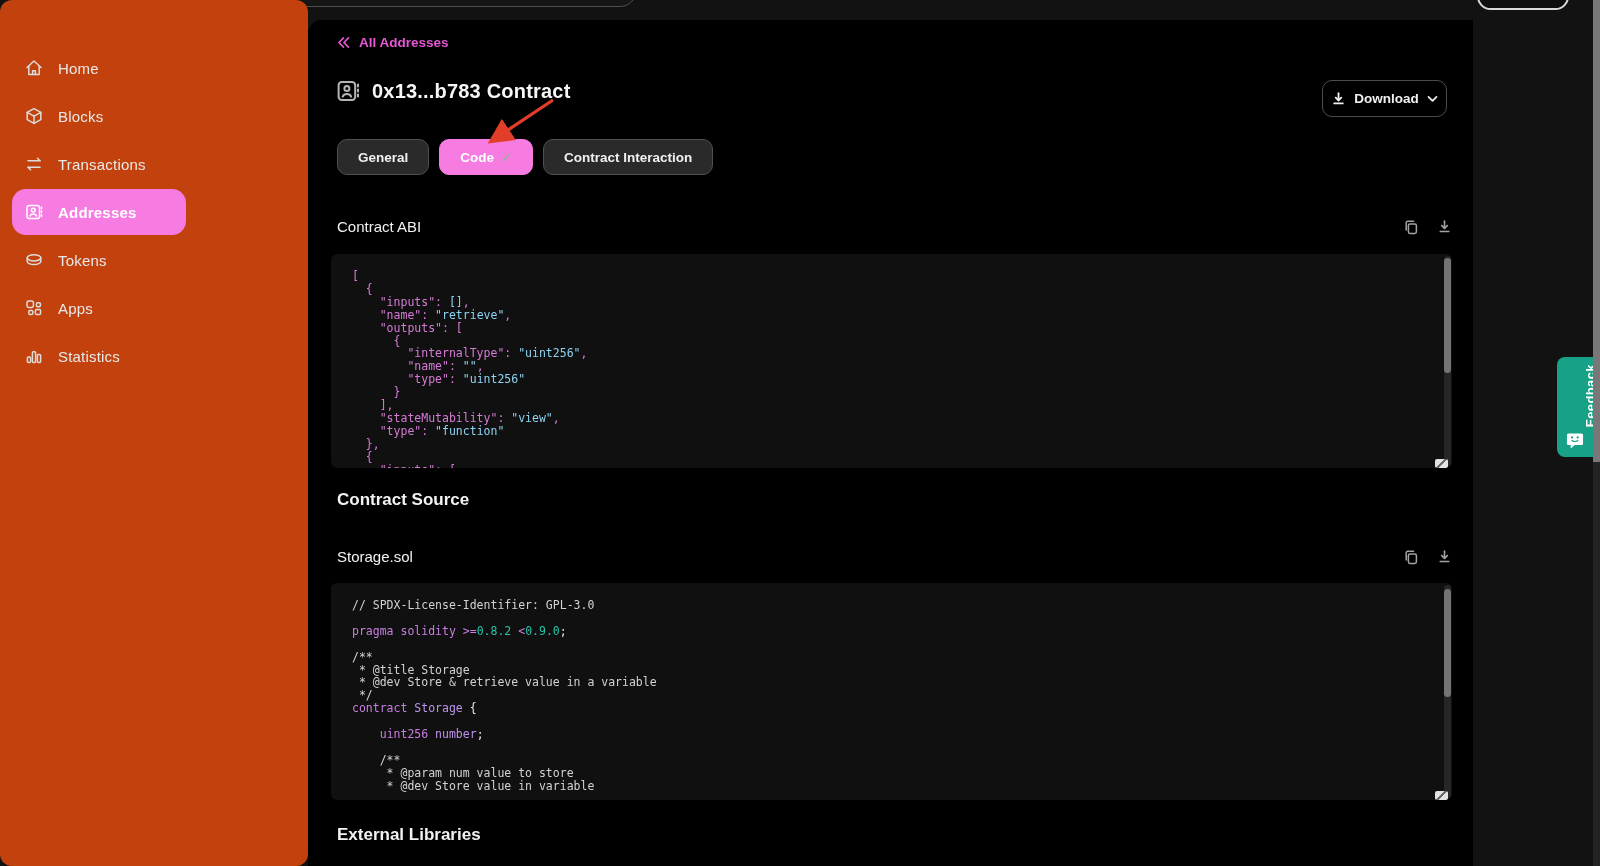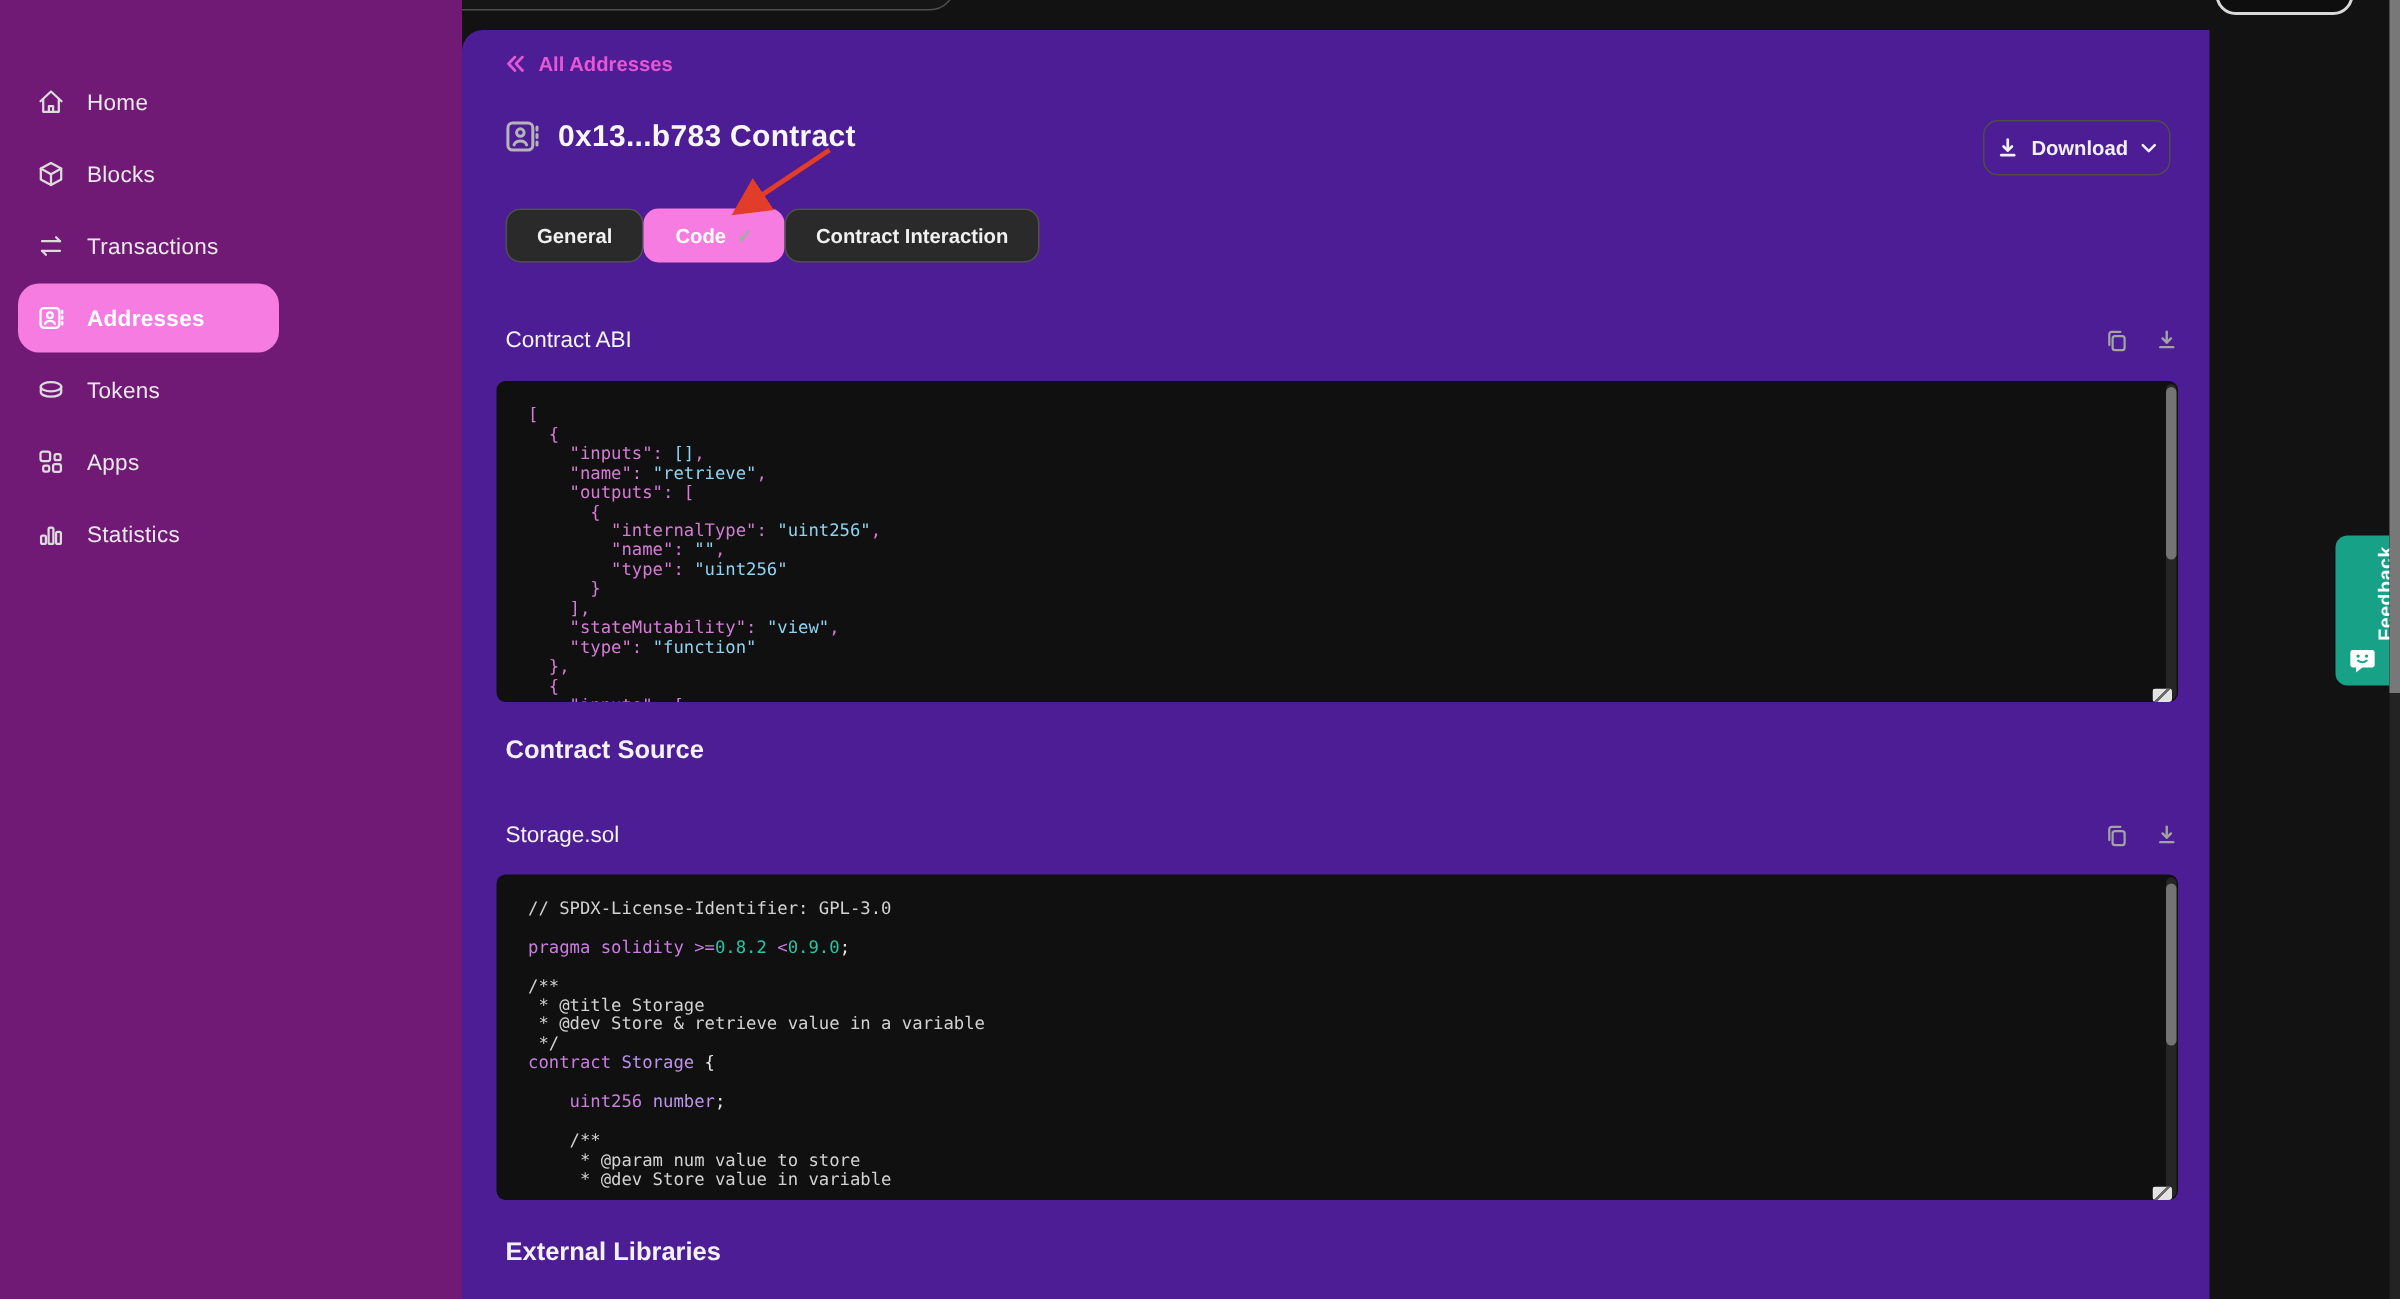--- a/index.html
+++ b/index.html
@@ -15,54 +15,54 @@
   .search-partial {
     position:absolute; left:225px; top:-27px; width:412px; height:34px;
     border:1px solid #4f4f4f; border-radius:17px; background:#161616;
   }
   .topright-pill {
     position:absolute; left:1477px; top:-17px; width:92px; height:27px;
     border:2px solid #d9d9d9; border-radius:14px; background:#0e0e0e;
   }
 
   
-  .sidebar { position:absolute; left:0; top:0; width:308px; height:866px; background:#701a75; }
+  .sidebar { position:absolute; left:0; top:0; width:308px; height:866px; background:#c2410c;border-radius:12px; }
   .nav-item {
     position:absolute; left:0; width:200px; height:48px;
     display:flex; align-items:center; gap:14px; padding-left:24px;
     cursor:pointer; color:#e9e9e9; font-size:15px; letter-spacing:.2px;
   }
   .nav-item .nav-icon { width:20px; height:20px; display:flex; align-items:center; justify-content:center; }
   .nav-pill {
     position:absolute; left:12px; top:189px; width:174px; height:46px;
     background:#f77ce1; border-radius:14px;
   }
   .nav-item.active { font-weight:bold; color:#ffffff; }
 
   
   .panel {
     position:absolute; left:308px; top:20px; width:1165px; height:846px;
-    background:#4c1d95; border-radius:14px 0 0 0;padding-left:12px;
+    background:#000000; border-radius:14px 0 0 0;padding-left:12px;
   }
   .breadcrumb {
     position:absolute; left:29px; top:15px; display:flex; align-items:center; gap:9px;
     color:#e557d4; font-size:13.5px; font-weight:bold; cursor:pointer;
   }
   .title-row { position:absolute; left:27px; top:58px; display:flex; align-items:center; gap:11px; }
   .page-title { font-size:20px; font-weight:bold; color:#f6f6f6; letter-spacing:.2px; }
 
   .download-btn {
     position:absolute; left:1014px; top:60px; width:125px; height:37px;
     display:flex; align-items:center; justify-content:center; gap:8px;
     background:transparent; border:1px solid #4d4d4d; border-radius:10px;
     color:#f0f0f0; font-size:13.5px; font-weight:bold; cursor:pointer;
     font-family:"Liberation Sans", sans-serif;
   }
 
-  .tabs-row { position:absolute; left:29px; top:119px; display:flex; gap:0; }
+  .tabs-row { position:absolute; left:29px; top:119px; display:flex; gap:10px; }
   .tab {
     height:36px; padding:0 20px; display:flex; align-items:center; gap:7px;
     background:#2a2a2a; border:1px solid #505050; border-radius:10px;
     color:#f0f0f0; font-size:13.5px; font-weight:bold; cursor:pointer;
     font-family:"Liberation Sans", sans-serif;
   }
   .tab.active { background:#f77ce1; border-color:#f77ce1; color:#ffffff; }
   .tab .check { color:#9fae9f; font-size:13px; font-weight:bold; }
 
   .section-header {

